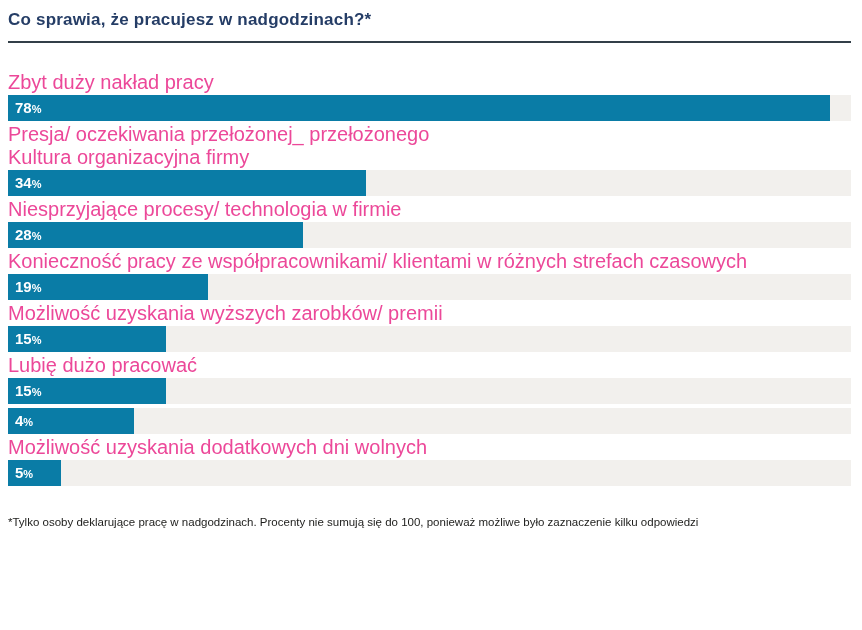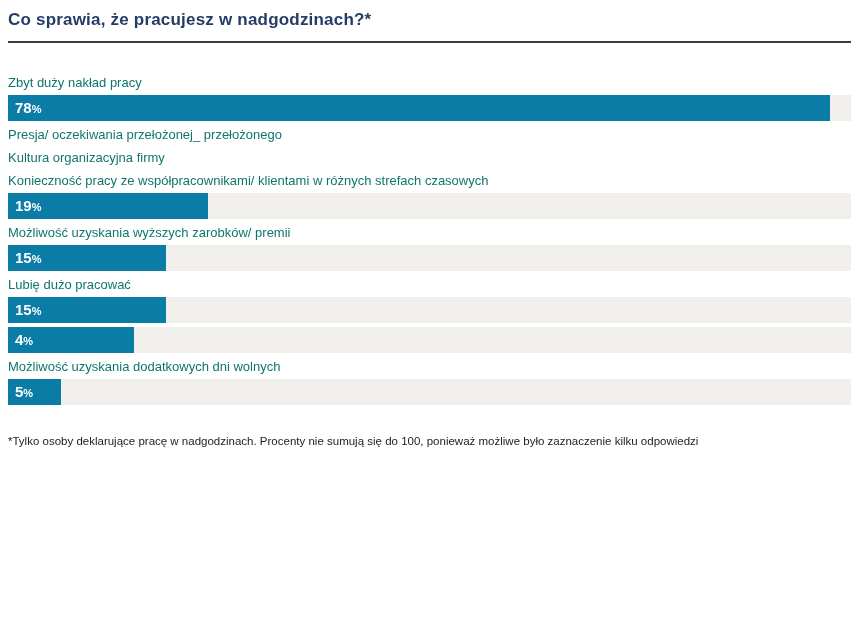--- a/index.html
+++ b/index.html
@@ -30,22 +30,22 @@
     margin: 11px 0 0 0;
     width: 100%;
   }
   .chart {
     margin-top: 30px;
   }
   .row {
     margin-bottom: 4px;
   }
   .cat {
-    color: #0f766e;
-    font-size: 13px;
+    color: #ec4899;
+    font-size: 20px;
     line-height: 19px;
     margin-bottom: 3px;
     white-space: nowrap;
   }
   .track {
     width: 100%;
     height: 26px;
     background: var(--track-color, #f2f0ed);
   }
   .bar {
@@ -94,20 +94,33 @@
             <div class="bar" style="width:97.50%">
               <span class="val"><span class="num">78</span><span class="pct">%</span></span>
             </div>
           </div>
         </div>
         <div class="row">
           <div class="cat">Presja/ oczekiwania przełożonej_ przełożonego</div>
         </div>
         <div class="row">
           <div class="cat">Kultura organizacyjna firmy</div>
+          <div class="track">
+            <div class="bar" style="width:42.50%">
+              <span class="val"><span class="num">34</span><span class="pct">%</span></span>
+            </div>
+          </div>
+        </div>
+        <div class="row">
+          <div class="cat">Niesprzyjające procesy/ technologia w firmie</div>
+          <div class="track">
+            <div class="bar" style="width:35.00%">
+              <span class="val"><span class="num">28</span><span class="pct">%</span></span>
+            </div>
+          </div>
         </div>
         <div class="row">
           <div class="cat">Konieczność pracy ze współpracownikami/ klientami w różnych strefach czasowych</div>
           <div class="track">
             <div class="bar" style="width:23.75%">
               <span class="val"><span class="num">19</span><span class="pct">%</span></span>
             </div>
           </div>
         </div>
         <div class="row">

